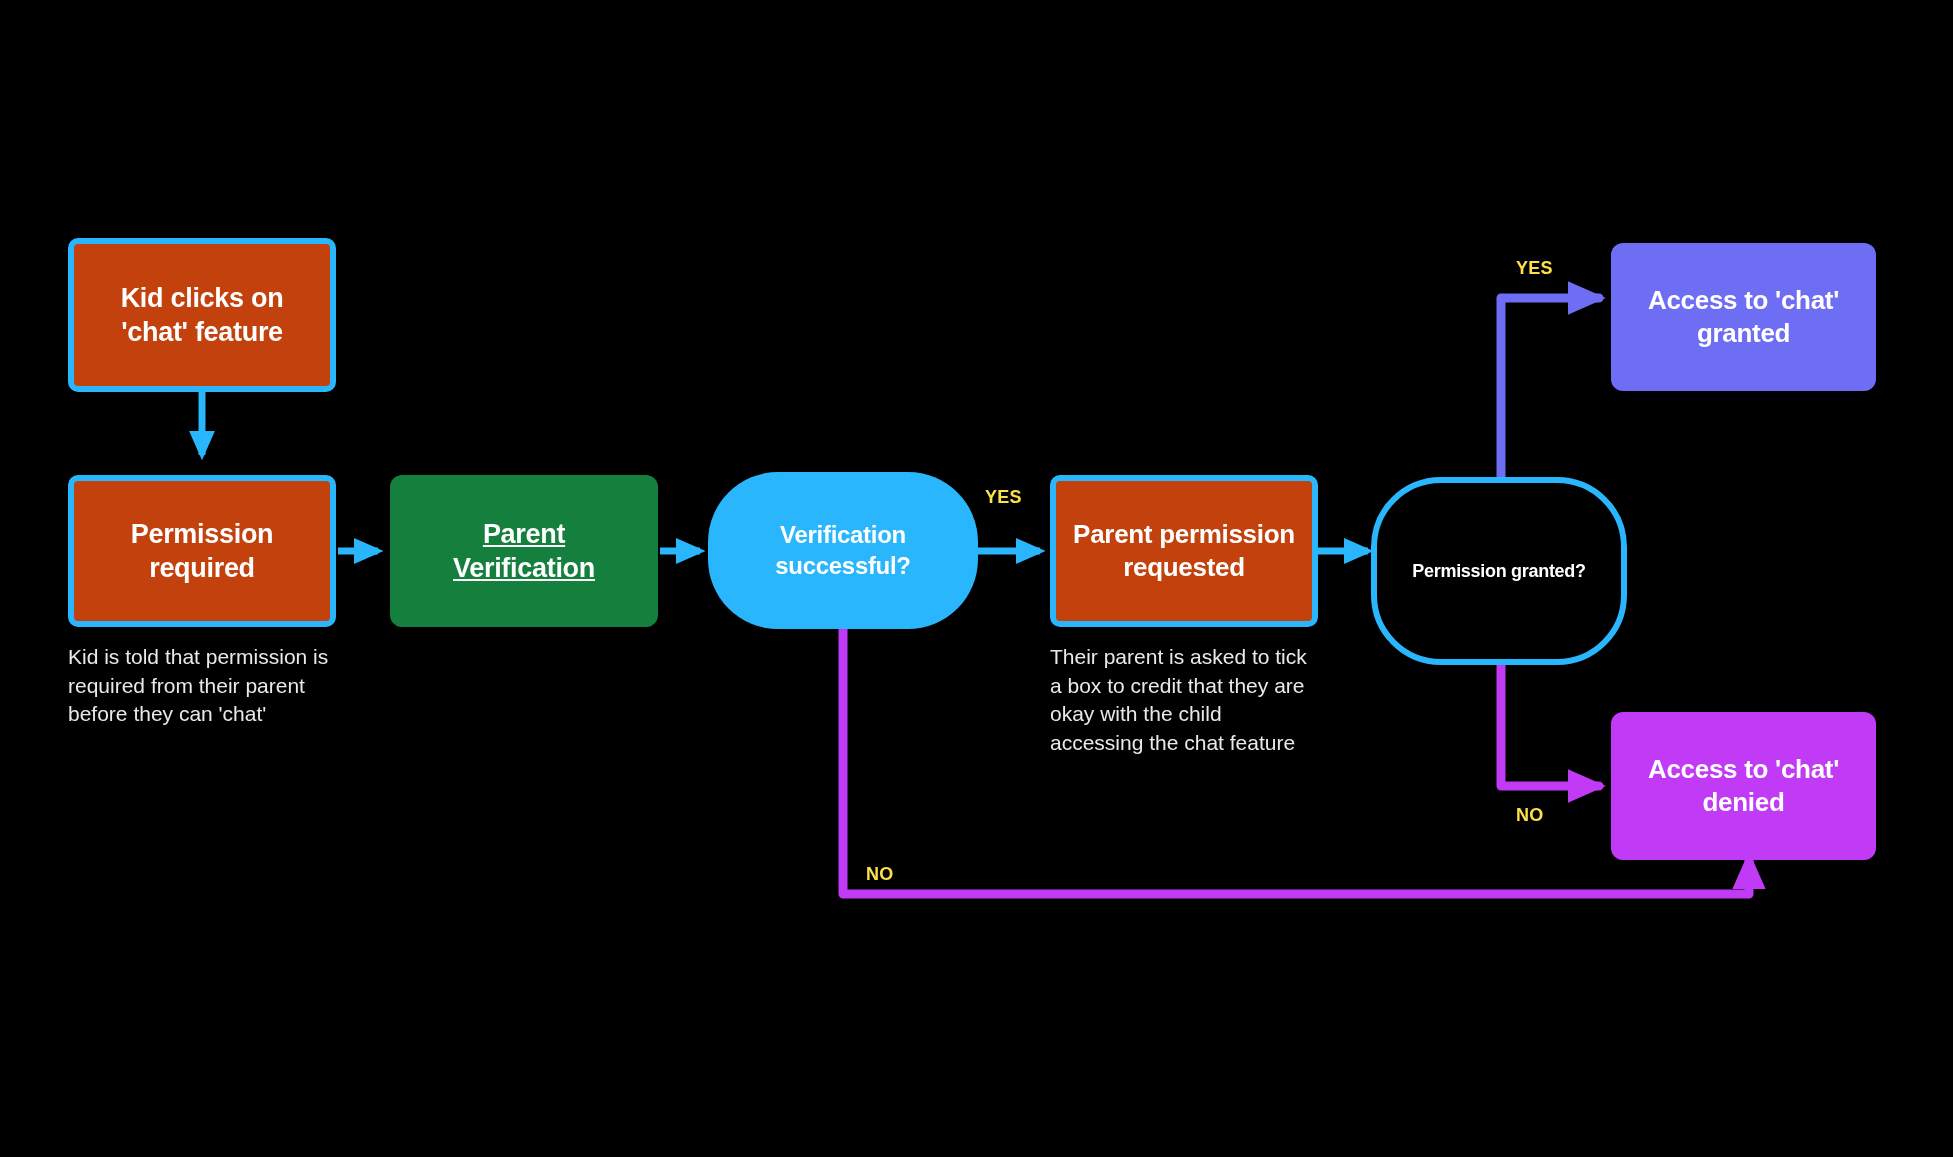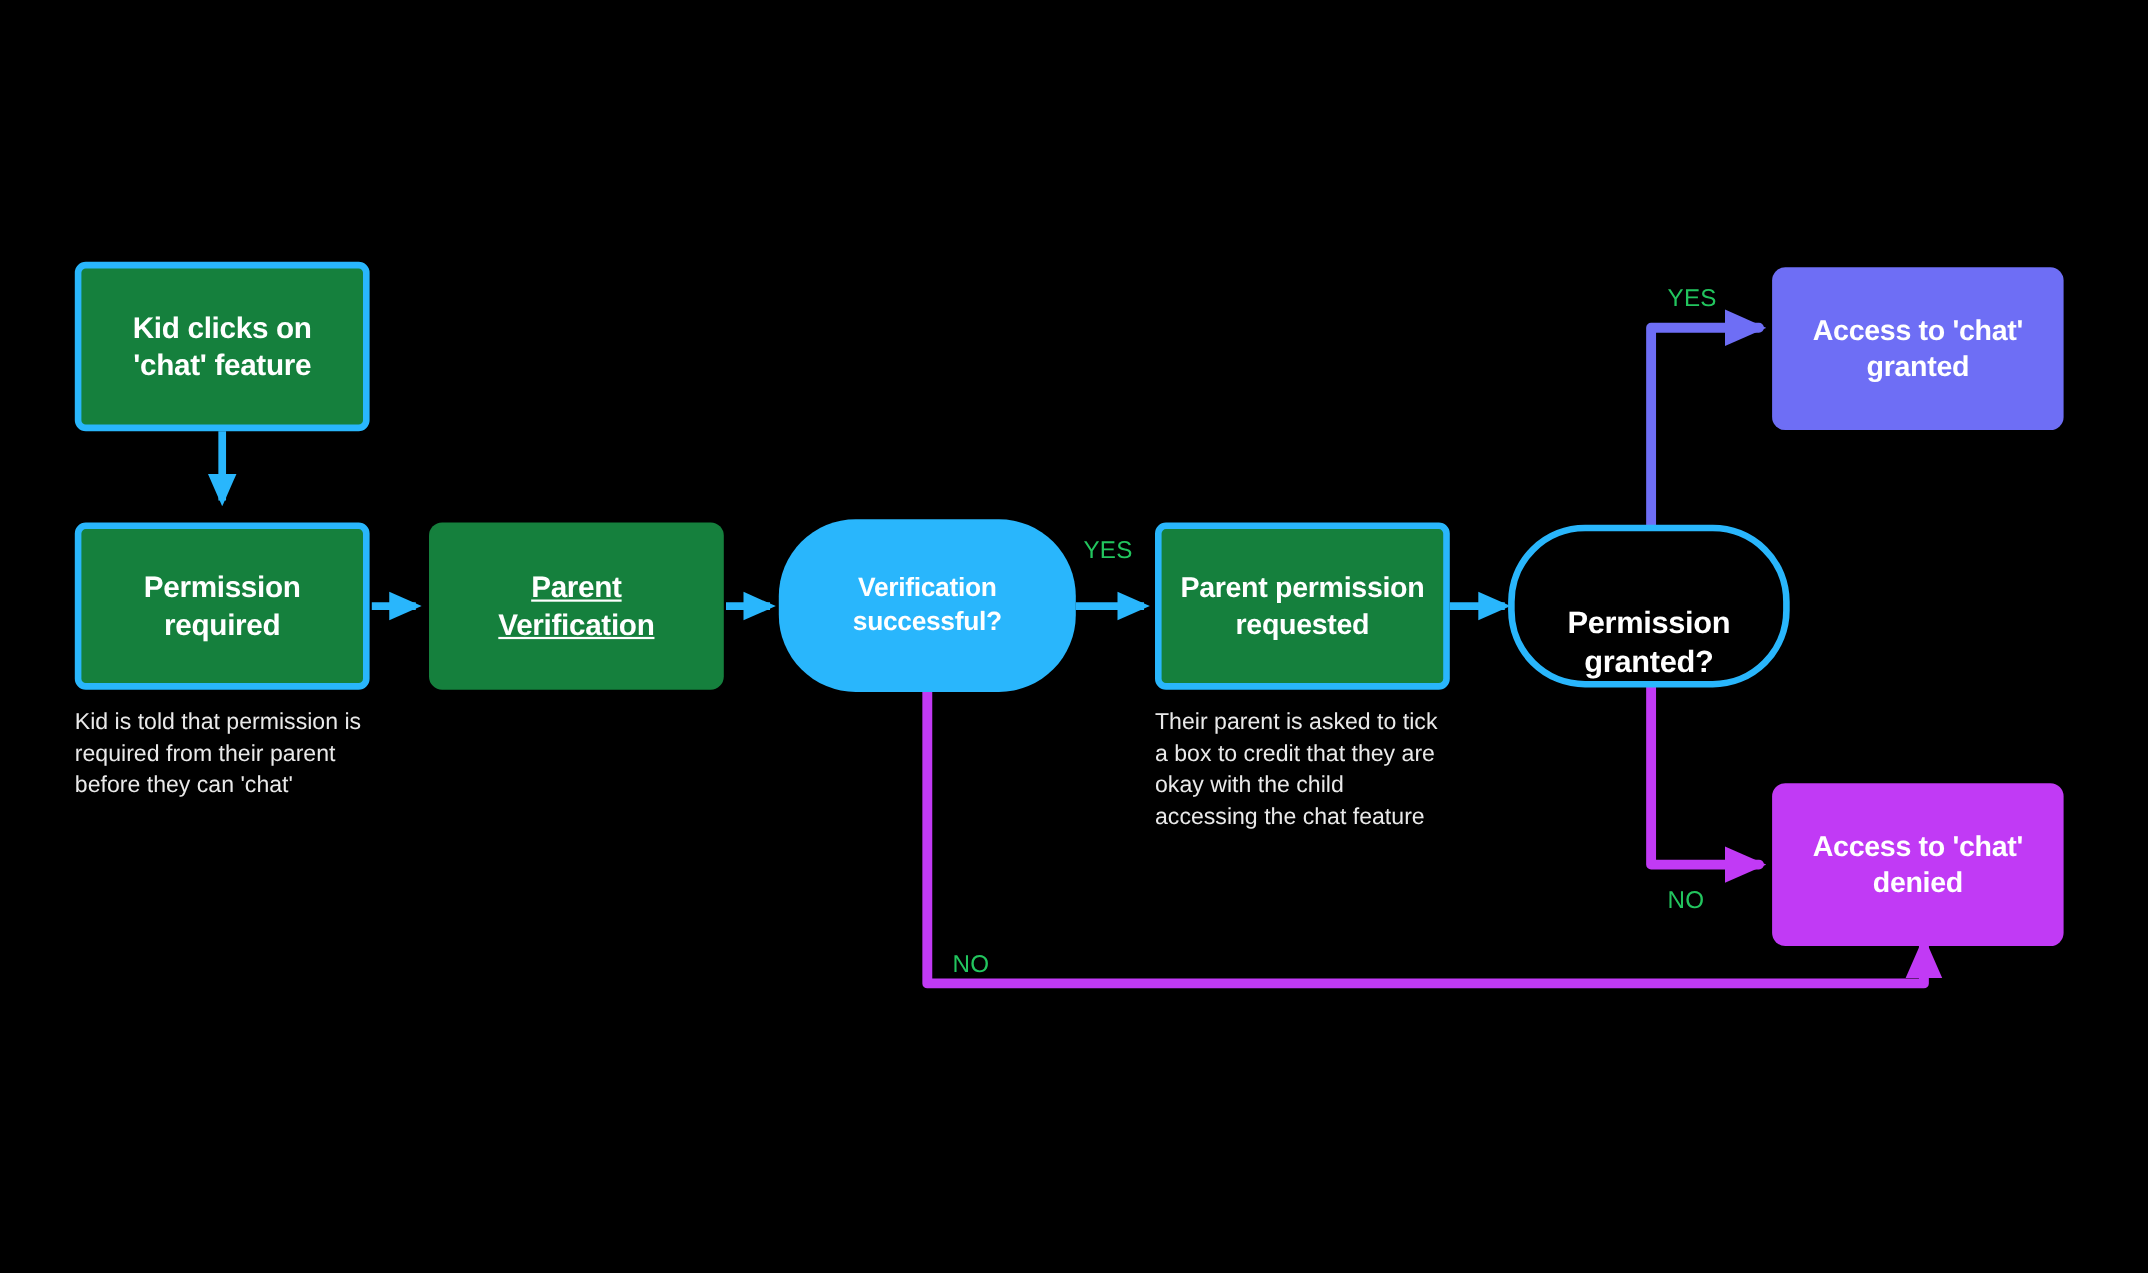--- a/index.html
+++ b/index.html
@@ -33,21 +33,21 @@
     justify-content: center;
     text-align: center;
     color: #ffffff;
     font-weight: bold;
     letter-spacing: -0.3px;
     z-index: 3;
   }
 
   
   .node.outline {
-    background: #15803d;
+    background: #c2410c;
     border: 6px solid #29B6FC;
     border-radius: 10px;
   }
   
   .node.filled-cyan {
     background: #15803d;
     border: none;
     border-radius: 12px;
     text-decoration: underline;
   }
@@ -84,23 +84,23 @@
     color: #e9e9e9;
     font-size: 21px;
     line-height: 1.36;
     text-align: left;
     font-weight: normal;
     z-index: 2;
   }
 
   .edge-label {
     position: absolute;
-    color: #22c55e;
-    font-size: 22px;
-    font-weight: normal;
+    color: #fde047;
+    font-size: 18px;
+    font-weight: bold;
     letter-spacing: 0.2px;
     z-index: 4;
   }
 </style>
 </head>
 <body>
 
 <div id="canvas">
 
   <svg id="edges" viewBox="0 0 1953 1157" xmlns="http://www.w3.org/2000/svg">
@@ -146,21 +146,21 @@
   </div>
 
   <div class="node pill-cyan" style="left:708px; top:472px; width:270px; height:157px; font-size:24px;">
     <span class="node-label">Verification<br>successful?</span>
   </div>
 
   <div class="node outline" style="left:1050px; top:475px; width:268px; height:152px; font-size:26px;">
     <span class="node-label">Parent permission<br>requested</span>
   </div>
 
-  <div class="node pill-outline" style="left:1371px; top:477px; width:256px; height:148px; font-size:28px;align-items:flex-end;">
+  <div class="node pill-outline" style="left:1371px; top:477px; width:256px; height:188px; font-size:18px;">
     <span class="node-label">Permission granted?</span>
   </div>
 
   <div class="node filled-indigo" style="left:1611px; top:243px; width:265px; height:148px; font-size:26px;">
     <span class="node-label">Access to 'chat'<br>granted</span>
   </div>
 
   <div class="node filled-magenta" style="left:1611px; top:712px; width:265px; height:148px; font-size:26px;">
     <span class="node-label">Access to 'chat'<br>denied</span>
   </div>

